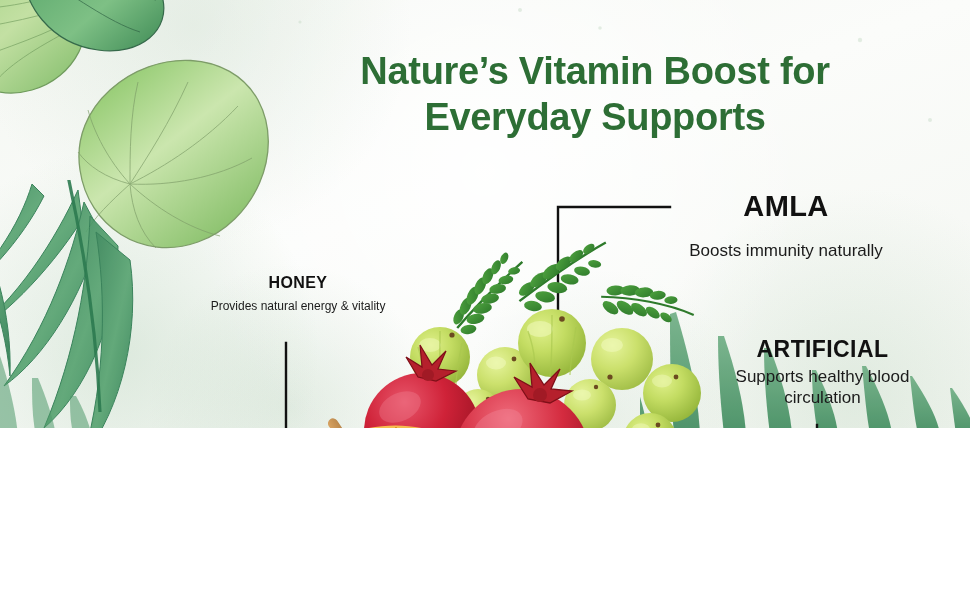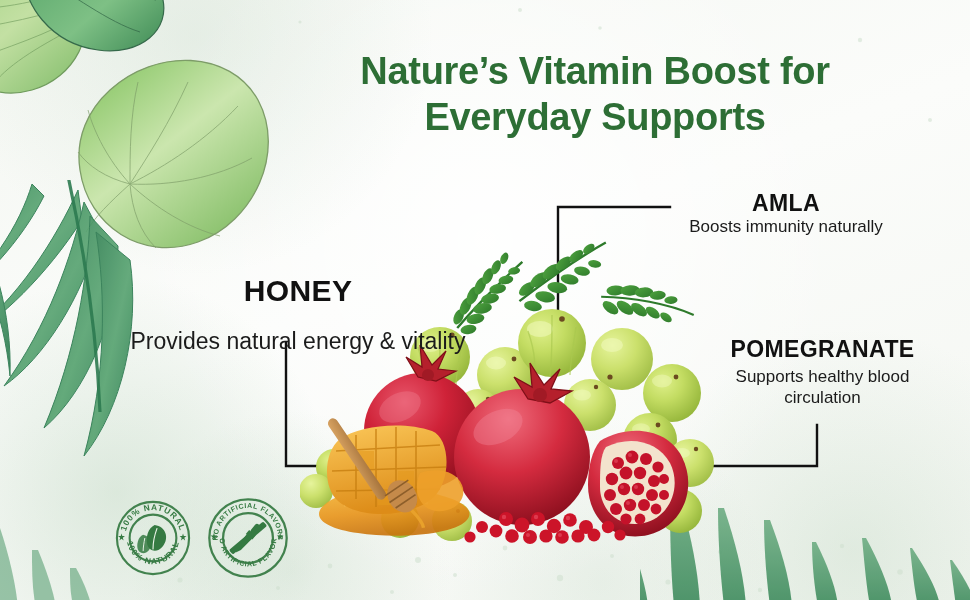--- a/index.html
+++ b/index.html
@@ -3,21 +3,21 @@
 <meta charset="utf-8">
 <style>
   html, body {
     margin: 0;
     padding: 0;
     background: #ffffff;
   }
   #poster {
     position: relative;
     width: 970px;
-    height: 600px;
+    height: 428px;
     overflow: hidden;
     background-color: #7dd3fc;
     font-family: "Liberation Sans", sans-serif;
   }
   
   .bg-texture {
     position: absolute;
     inset: 0;
     background-color: #f6f8f4;
     background-image:
@@ -65,26 +65,26 @@
     font-weight: 800;
     color: #111111;
     letter-spacing: 0.4px;
   }
   .callout .c-desc {
     color: #1b1b1b;
     font-weight: 400;
   }
 
   #callout-honey { left: 118px; top: 274px; width: 360px; text-align: center; }
-  #callout-honey .c-title { font-size: 30px; }
-  #callout-honey .c-desc { font-size: 23px; margin-top: 20px; }
+  #callout-honey .c-title { font-size: 16px; }
+  #callout-honey .c-desc { font-size: 12px; margin-top: 7px; }
 
   #callout-amla { left: 636px; top: 190px; width: 300px; text-align: center; }
-  #callout-amla .c-title { font-size: 23px; }
-  #callout-amla .c-desc { font-size: 17px; margin-top: 0; }
+  #callout-amla .c-title { font-size: 29px; }
+  #callout-amla .c-desc { font-size: 17px; margin-top: 18px; }
 
   #callout-pomegranate { left: 690px; top: 336px; width: 265px; text-align: center; }
   #callout-pomegranate .c-title { font-size: 23px; }
   #callout-pomegranate .c-desc { font-size: 17px; margin-top: 4px; line-height: 1.22; }
 
   
   #connectors {
     position: absolute;
     inset: 0;
     pointer-events: none;
@@ -545,21 +545,21 @@
     <div class="c-title">HONEY</div>
     <div class="c-desc">Provides natural energy &amp; vitality</div>
   </div>
 
   <div class="callout" id="callout-amla">
     <div class="c-title">AMLA</div>
     <div class="c-desc">Boosts immunity naturally</div>
   </div>
 
   <div class="callout" id="callout-pomegranate">
-    <div class="c-title">POMEGRANATE</div>
+    <div class="c-title">ARTIFICIAL</div>
     <div class="c-desc">
       <span>Supports healthy blood</span><br>
       <span>circulation</span>
     </div>
   </div>
 
   <svg class="badge" id="badge-natural" viewBox="0 0 100 100">
     <defs>
       <path id="arcTop1" d="M 16,50 A 34,34 0 0 1 84,50" fill="none"></path>
       <path id="arcBot1" d="M 18,50 A 32,32 0 0 0 82,50" fill="none"></path>

